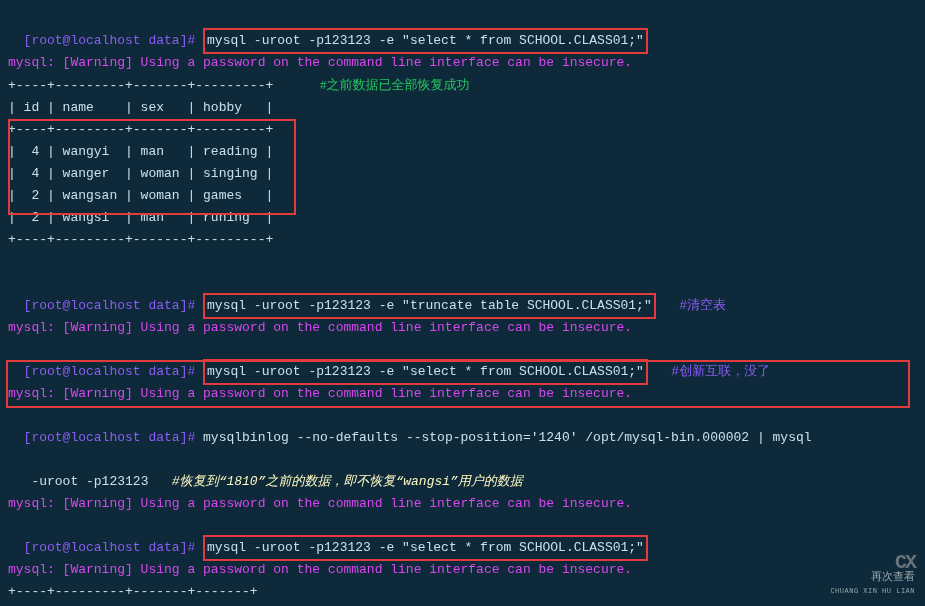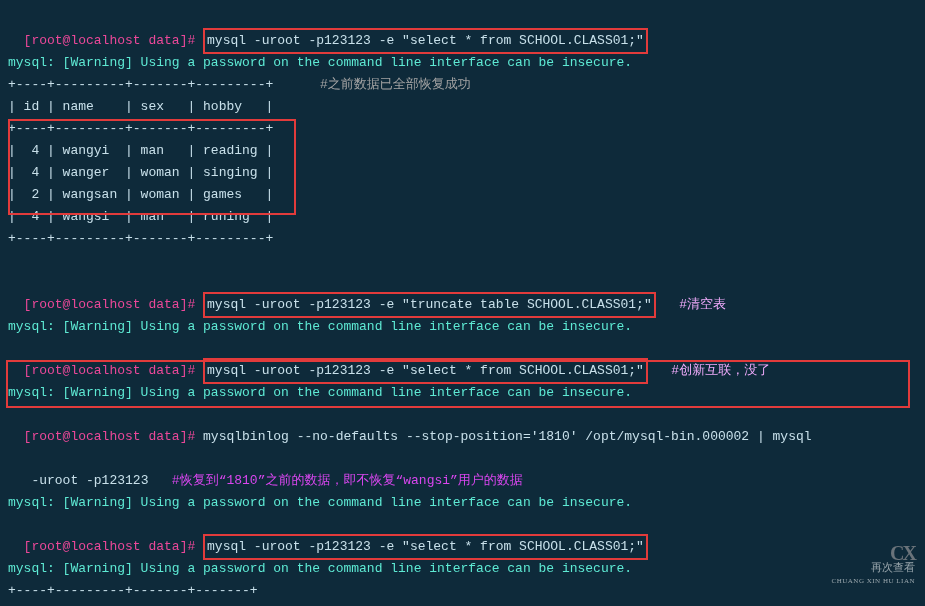--- a/index.html
+++ b/index.html
@@ -10,44 +10,44 @@
     font-size: 13px;
     color: #c8e0ea;
     line-height: 22px;
     width: 925px;
     height: 606px;
     box-sizing: border-box;
     position: relative;
     overflow: hidden;
   }
   .line { white-space: pre; position: relative; }
-  .prompt { color: #ec4899; }
+  .prompt { color: #8b5cf6; }
   .cmd { color: #c8e0ea; }
-  .warn { color: #5eead4; }
+  .warn { color: #d946ef; }
   .tbl { color: #c8e0ea; }
-  .anno-yellow { color: #a3a3a3; }
-  .anno-green  { color: #f0abfc; }
-  .anno-red    { color: #d946ef; }
+  .anno-yellow { color: #22c55e; font-family: Liberation Serif, serif; }
+  .anno-green  { color: #8b5cf6; }
+  .anno-red    { color: #fef9c3; font-style: italic; }
   .boxed {
     border: 2px solid #e23b3b;
     padding: 0 2px;
     margin: -2px 0;
     display: inline-block;
   }
   .box-abs {
     position: absolute;
     border: 2px solid #e23b3b;
     pointer-events: none;
   }
   .logo {
     position: absolute;
     right: 10px;
-    bottom: 18px;
+    bottom: 8px;
     text-align: right;
-    font-family: Liberation Serif, serif;
+    font-family: Liberation Mono, monospace;
     color: #9aa7ad;
     font-size: 11px;
     line-height: 14px;
   }
   .logo .cx {
     font-size: 20px;
     font-weight: bold;
     color: #6a737a;
     letter-spacing: -2px;
   }
@@ -60,36 +60,36 @@
 </div>
 
 <div class="line warn">mysql: [Warning] Using a password on the command line interface can be insecure.</div>
 
 <div class="line tbl"><span>+----+---------+-------+---------+</span>      <span class="anno-yellow">#之前数据已全部恢复成功</span></div>
 <div class="line tbl">| id | name    | sex   | hobby   |</div>
 <div class="line tbl">+----+---------+-------+---------+</div>
 <div class="line tbl">|  4 | wangyi  | man   | reading |</div>
 <div class="line tbl">|  4 | wanger  | woman | singing |</div>
 <div class="line tbl">|  2 | wangsan | woman | games   |</div>
-<div class="line tbl">|  4 | wangsi  | man   | runing  |</div>
+<div class="line tbl">|  2 | wangsi  | man   | runing  |</div>
 <div class="line tbl">+----+---------+-------+---------+</div>
 <div class="line">&nbsp;</div>
 
 <div class="line">
   <span class="prompt">[root@localhost data]# </span><span class="boxed cmd">mysql -uroot -p123123 -e "truncate table SCHOOL.CLASS01;"</span>   <span class="anno-green">#清空表</span>
 </div>
 <div class="line warn">mysql: [Warning] Using a password on the command line interface can be insecure.</div>
 
 <div class="line">
   <span class="prompt">[root@localhost data]# </span><span class="boxed cmd">mysql -uroot -p123123 -e "select * from SCHOOL.CLASS01;"</span>   <span class="anno-green">#创新互联，没了</span>
 </div>
 <div class="line warn">mysql: [Warning] Using a password on the command line interface can be insecure.</div>
 
 <div class="line" style="position:relative;">
-  <span class="prompt">[root@localhost data]# </span><span class="cmd">mysqlbinlog --no-defaults --stop-position='1810' /opt/mysql-bin.000002 | mysql </span>
+  <span class="prompt">[root@localhost data]# </span><span class="cmd">mysqlbinlog --no-defaults --stop-position='1240' /opt/mysql-bin.000002 | mysql </span>
 </div>
 <div class="line">
   <span class="cmd"> -uroot -p123123</span>   <span class="anno-red">#恢复到“1810”之前的数据，即不恢复“wangsi”用户的数据</span>
 </div>
 <div class="line warn">mysql: [Warning] Using a password on the command line interface can be insecure.</div>
 
 <div class="line">
   <span class="prompt">[root@localhost data]# </span><span class="boxed cmd">mysql -uroot -p123123 -e "select * from SCHOOL.CLASS01;"</span>
 </div>
 <div class="line warn">mysql: [Warning] Using a password on the command line interface can be insecure.</div>

